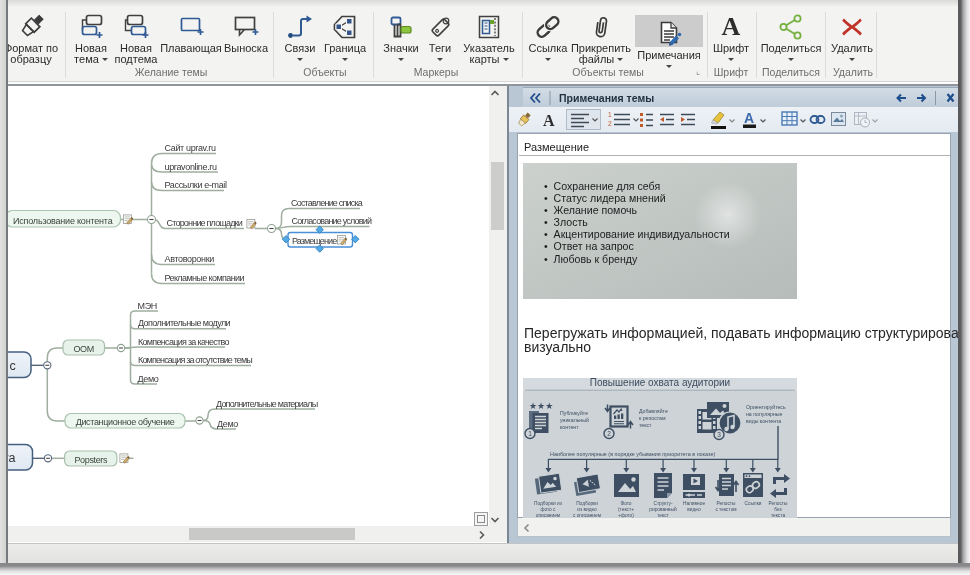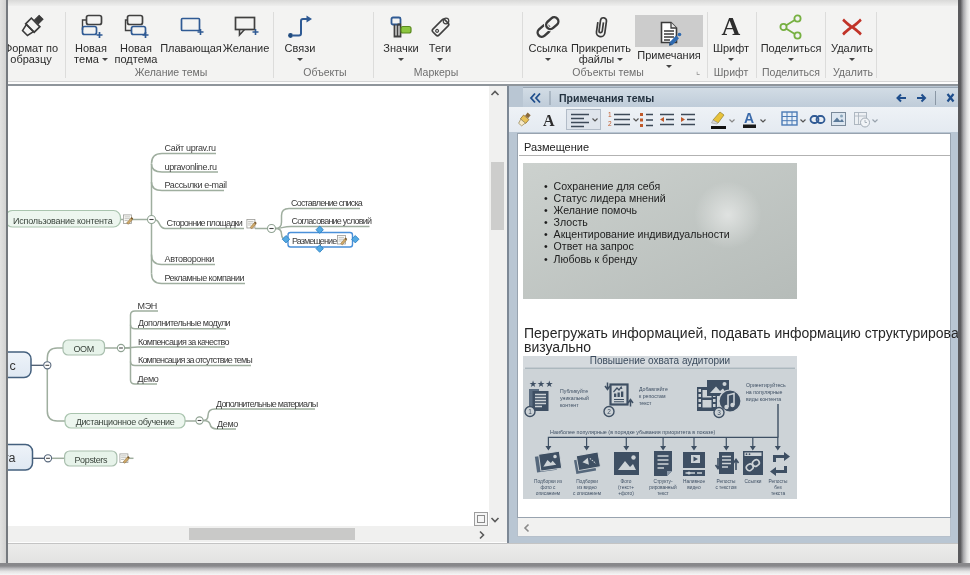--- a/index.html
+++ b/index.html
@@ -94,32 +94,44 @@
       </svg>
 <div class="lbl">Плавающая</div>
     </div>
 
 <div class="rbtn" style="left:214px;top:8px;width:48px">
 <svg class="ricon" width="26" height="26" viewBox="0 0 26 26" fill="none">
         <rect x="2.5" y="3.5" width="19" height="12" stroke="#404040" stroke-width="1.7"></rect>
         <path d="M6.5 15.5 V21 L11.5 15.5" stroke="#404040" stroke-width="1.6"></path>
         <path d="M22.5 15 V21 M19.5 18 H25.5" stroke="#2f5a94" stroke-width="1.6"></path>
       </svg>
-<div class="lbl">Желание</div>
+<div class="lbl">Выноска</div>
     </div>
 
 <div class="rbtn" style="left:272px;top:8px;width:40px">
 <svg class="ricon" width="26" height="26" viewBox="0 0 26 26" fill="none">
         <circle cx="3.5" cy="21.5" r="2.4" fill="#1f4a7e"></circle>
         <path d="M5.5 21.5 H12 Q14 21.5 14 19.5 V7 Q14 5 16 5 H20" stroke="#2f5a94" stroke-width="2"></path>
         <path d="M19.5 1.5 L25 5 L19.5 8.5 Z" fill="#2f5a94"></path>
       </svg>
 <div class="lbl">Связи<br><span class="dropar"></span></div>
     </div>
 
+<div class="rbtn" style="left:310px;top:8px;width:54px">
+<svg class="ricon" width="26" height="26" viewBox="0 0 26 26" fill="none">
+        <path d="M10 2.5 H22.5 V23.5 H10 L2.5 15.5 V10.5 Z" stroke="#404040" stroke-width="1.7"></path>
+        <path d="M7 13 L16 7.5 M7 13 L16 18.5" stroke="#404040" stroke-width="1.3"></path>
+        <g fill="#35548a" stroke="#f3f3f2" stroke-width="1">
+          <rect x="14.5" y="4.5" width="5.5" height="5.5"></rect>
+          <rect x="14.5" y="16" width="5.5" height="5.5"></rect>
+          <rect x="4" y="10" width="5.5" height="5.5"></rect>
+        </g>
+      </svg>
+<div class="lbl">Граница<br><span class="dropar"></span></div>
+    </div>
 
 <div class="rbtn" style="left:372px;top:8px;width:42px">
 <svg class="ricon" width="26" height="26" viewBox="0 0 26 26" fill="none">
         <rect x="3.5" y="3.5" width="9" height="7" rx="1.5" stroke="#2f5a94" stroke-width="1.8"></rect>
         <path d="M9.5 10.5 V22.5 M12.5 14.5 H14" stroke="#404040" stroke-width="1.8"></path>
         <path d="M9.5 10.5 H12.5 V22.5 H6.5 V10.5" stroke="#404040" stroke-width="1.8"></path>
         <rect x="13" y="12.5" width="10" height="6.5" rx="2" fill="#8cc63f" stroke="#5a8a1e" stroke-width="1.2"></rect>
       </svg>
 <div class="lbl">Значки<br><span class="dropar"></span></div>
     </div>
@@ -128,20 +140,30 @@
 <svg class="ricon" width="26" height="26" viewBox="0 0 26 26" fill="none">
         <g transform="rotate(-45 13 13)">
           <rect x="4.5" y="9.5" width="17" height="8.5" rx="2" stroke="#404040" stroke-width="1.6"></rect>
           <circle cx="8.2" cy="13.7" r="1.4" stroke="#404040" stroke-width="1.2"></circle>
         </g>
         <circle cx="19" cy="7" r="2.8" stroke="#404040" stroke-width="1.2"></circle>
       </svg>
 <div class="lbl">Теги<br><span class="dropar"></span></div>
     </div>
 
+<div class="rbtn" style="left:452px;top:8px;width:58px">
+<svg class="ricon" width="26" height="26" viewBox="0 0 26 26" fill="none">
+        <rect x="3.5" y="2.5" width="19" height="21" stroke="#404040" stroke-width="1.5"></rect>
+        <path d="M19 4 V22" stroke="#404040" stroke-width="1.3" stroke-dasharray="2 1.4"></path>
+        <rect x="6.5" y="6.5" width="7" height="13" stroke="#2f5a94" stroke-width="1.5"></rect>
+        <path d="M8.5 9 H11.5 M8.5 12 H11.5 M8.5 15 H11.5" stroke="#2f5a94" stroke-width="1"></path>
+        <rect x="14" y="6" width="4" height="4" fill="#6aa32c"></rect>
+      </svg>
+<div class="lbl">Указатель<br>карты <span class="dropar"></span></div>
+    </div>
 
 <div class="rbtn" style="left:512px;top:8px;width:56px">
 <svg class="ricon" width="26" height="26" viewBox="0 0 26 26" fill="none">
         <g transform="rotate(-42 13 13)">
           <rect x="0.5" y="8.8" width="13.5" height="8.4" rx="4.2" stroke="#3b3b3b" stroke-width="2.4"></rect>
           <rect x="12" y="8.8" width="13.5" height="8.4" rx="4.2" stroke="#f3f3f2" stroke-width="4.4"></rect>
           <rect x="12" y="8.8" width="13.5" height="8.4" rx="4.2" stroke="#3b3b3b" stroke-width="2.4"></rect>
           <rect x="0.5" y="8.8" width="5" height="8.4" rx="2.5" stroke="#3b3b3b" stroke-width="2.4" fill="#f3f3f2" stroke-opacity="0" fill-opacity="0"></rect>
         </g>
       </svg>
@@ -429,21 +451,21 @@
 <div>•&nbsp; Сохранение для себя</div>
 <div>•&nbsp; Статус лидера мнений</div>
 <div>•&nbsp; Желание помочь</div>
 <div>•&nbsp; Злость</div>
 <div>•&nbsp; Акцентирование индивидуальности</div>
 <div>•&nbsp; Ответ на запрос</div>
 <div>•&nbsp; Любовь к бренду</div>
 </div>
 </div>
 <div style="position:absolute;left:6px;top:193px;width:430px;font-size:14px;line-height:13.6px;color:#262626;white-space:nowrap">Перегружать информацией, подавать информацию структурированно и<br>визуально</div>
-<div style="position:absolute;left:5px;top:222px;width:274px;height:143px">
+<div style="position:absolute;left:5px;top:244px;width:274px;height:143px">
 <svg width="274" height="143" viewBox="0 0 274 143" font-family="Liberation Sans, sans-serif">
 <rect x="0" y="0" width="274" height="143" fill="#cdd3d7"></rect>
 <rect x="0" y="0" width="274" height="13" fill="#d5dade"></rect>
 <text x="137" y="8.4" font-size="10" fill="#3c4c5e" text-anchor="middle">Повышение охвата аудитории</text>
 <path d="M2 12.2 H272" stroke="#9aa8b0" stroke-width="1"></path>
 <g fill="#3e4f63">
 
 <g transform="translate(6,23)">
             <text x="0" y="8" font-size="9" fill="#3e4f63">★★★</text>
           </g>

